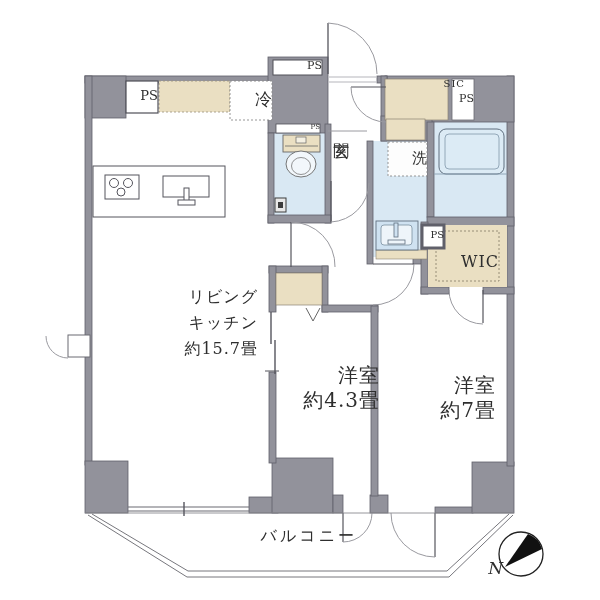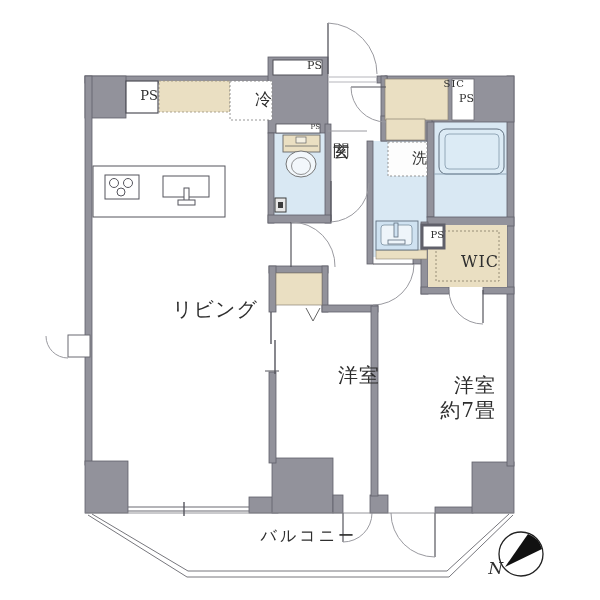--- a/index.html
+++ b/index.html
@@ -172,26 +172,29 @@
 <div class="lbl" style="left:230px;top:89px;width:42px;font-size:17px;">冷</div>
 <div class="lbl" style="left:273px;top:60px;width:49px;font-size:11px;line-height:1.1;">PS</div>
 <div class="lbl" style="left:276px;top:124px;width:44px;font-size:7px;line-height:1.1;">PS</div>
 <div class="lbl vert" style="left:332px;top:87px;height:44px;font-size:16px;letter-spacing:1px;">玄関</div>
 <div class="lbl" style="left:385px;top:78px;width:80px;font-size:10px;letter-spacing:1px;">SIC</div>
 <div class="lbl" style="left:452px;top:92px;width:22px;font-size:11px;">PS</div>
 <div class="lbl" style="left:388px;top:149px;width:39px;font-size:15px;">洗</div>
 <div class="lbl" style="left:422px;top:229px;width:22px;font-size:10px;">PS</div>
 <div class="lbl" style="left:436px;top:252px;width:63px;font-size:16px;letter-spacing:1px;">WIC</div>
 
-<div class="lbl" style="left:86px;top:296px;width:172px;font-size:20px;line-height:26px;letter-spacing:1px;">
+<div class="lbl" style="left:86px;top:284px;width:172px;font-size:16px;line-height:26px;letter-spacing:1px;">
   <div>リビング</div>
+  <div>キッチン</div>
+  <div>約15.7畳</div>
 </div>
 
 <div class="lbl" style="left:270px;top:363px;width:110px;font-size:20px;line-height:25px;letter-spacing:1px;">
   <div>洋室</div>
+  <div>約4.3畳</div>
 </div>
 
 <div class="lbl" style="left:386px;top:373px;width:110px;font-size:20px;line-height:25px;letter-spacing:1px;">
   <div>洋室</div>
   <div>約7畳</div>
 </div>
 
 <div class="lbl" style="left:197px;top:526px;width:160px;font-size:16px;letter-spacing:3px;">バルコニー</div>
 
 <div class="lbl" style="left:483px;top:558px;width:20px;font-size:17px;font-style:italic;">N</div>

